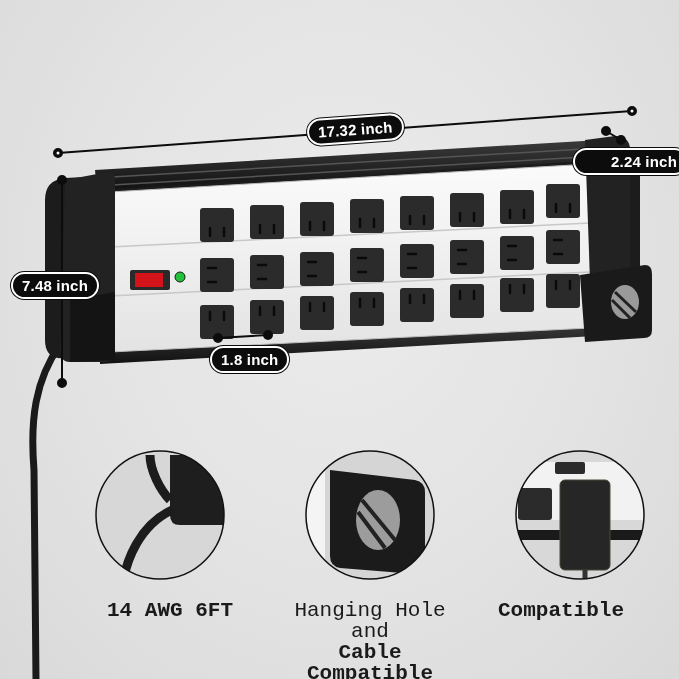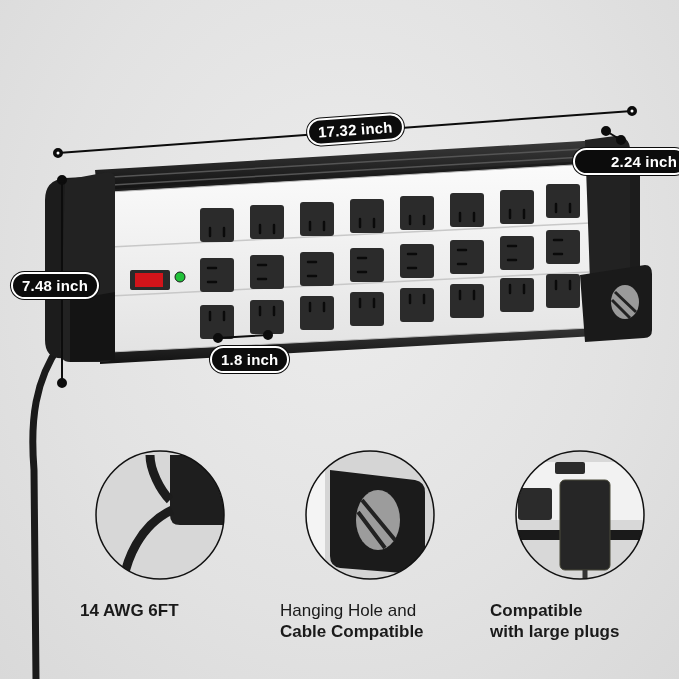--- a/index.html
+++ b/index.html
@@ -1,20 +1,20 @@
 <!DOCTYPE html>
 <html><head>
 <meta charset="utf-8">
 <style>
   html,body{margin:0;padding:0;}
   body{width:679px;height:679px;overflow:hidden;background:#e4e4e4;font-family:"Liberation Sans","DejaVu Sans",sans-serif;position:relative;}
   .stage{position:absolute;left:0;top:0;width:679px;height:679px;background:radial-gradient(ellipse at 50% 40%,#ececec 0%,#e2e2e2 60%,#d9d9d9 100%);}
   svg{position:absolute;left:0;top:0;}
   .label-pill{position:absolute;background:#0c0c0c;color:#fff;font-weight:bold;font-size:15px;border:2px solid #fff;border-radius:14px;padding:3px 9px;white-space:nowrap;box-shadow:0 0 0 1px #0c0c0c;letter-spacing:0.2px;}
-  .caption{position:absolute;width:180px;text-align:left;font-size:17px;line-height:21px;color:#1a1a1a;}
+  .caption{position:absolute;width:180px;text-align:center;font-size:21px;line-height:21px;color:#1a1a1a;font-family:Liberation Mono, monospace;}
   .caption .b{font-weight:bold;display:block;}
   .caption .n{font-weight:normal;display:block;}
 </style>
 </head>
 <body>
 
 <div class="stage">
 
   <svg width="679" height="679" viewBox="0 0 679 679">
     <defs>
@@ -152,17 +152,16 @@
   <div class="label-pill" style="left:11px;top:272px;">7.48 inch</div>
   <div class="label-pill" style="left:210px;top:346px;">1.8 inch</div>
 
   <div class="caption" style="left:80px;top:600px;">
     <span class="b">14 AWG 6FT</span>
   </div>
   <div class="caption" style="left:280px;top:600px;">
     <span class="n">Hanging Hole and</span>
     <span class="b">Cable Compatible</span>
   </div>
-  <div class="caption" style="left:490px;top:600px;">
+  <div class="caption" style="left:471px;top:600px;">
     <span class="b">Compatible</span>
-    <span class="b">with large plugs</span>
   </div>
 </div>
 
 </body></html>

